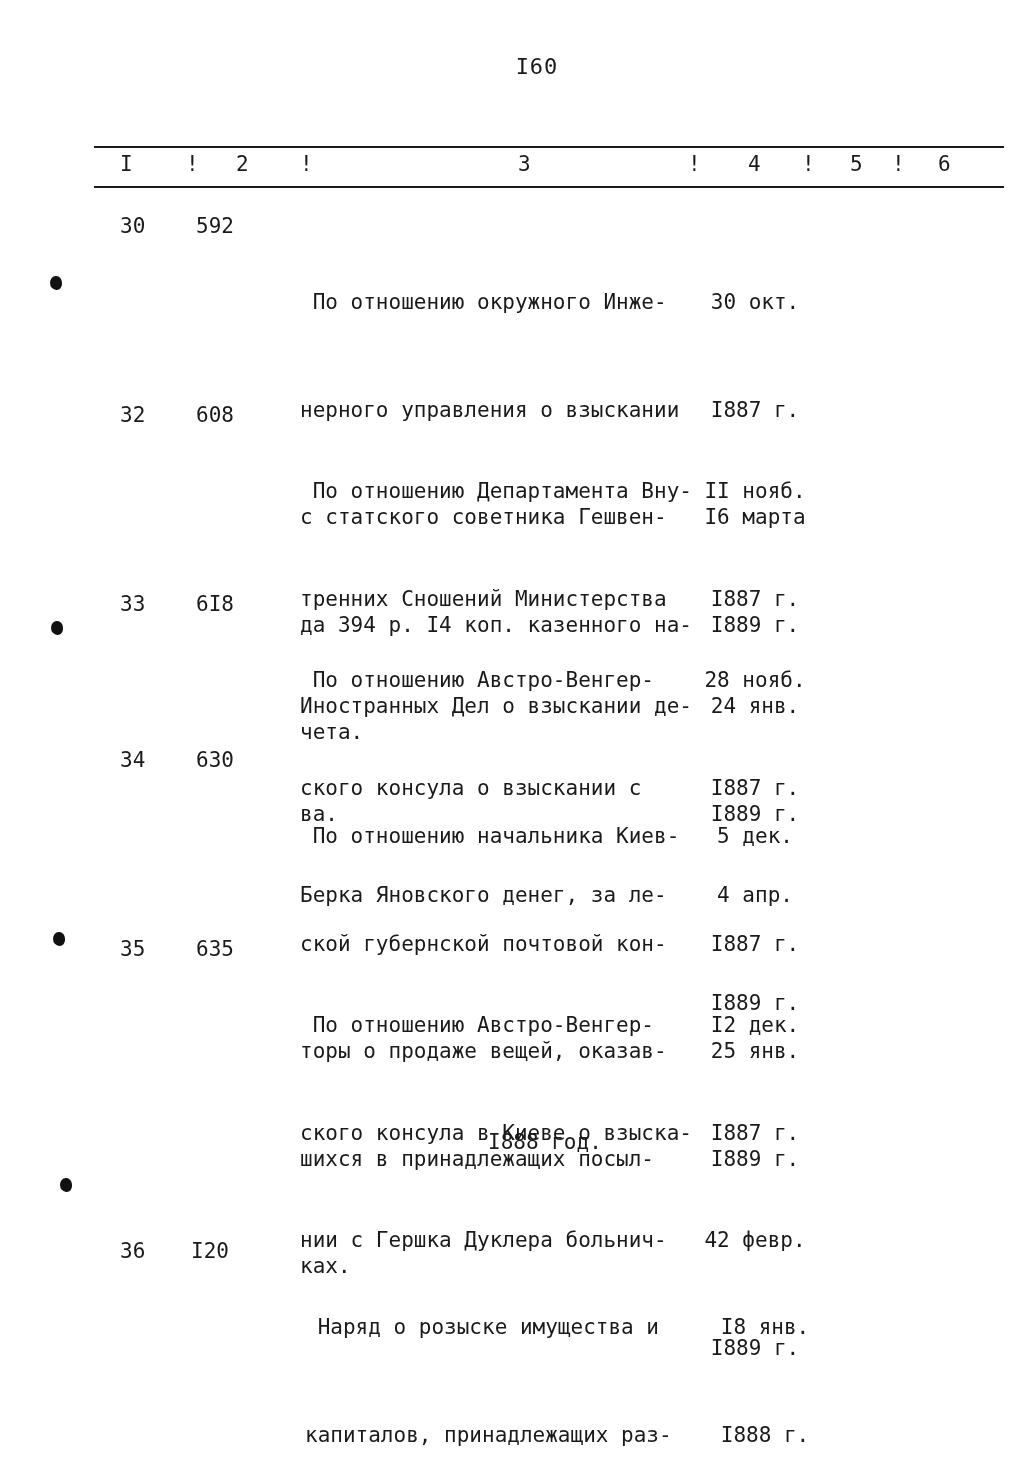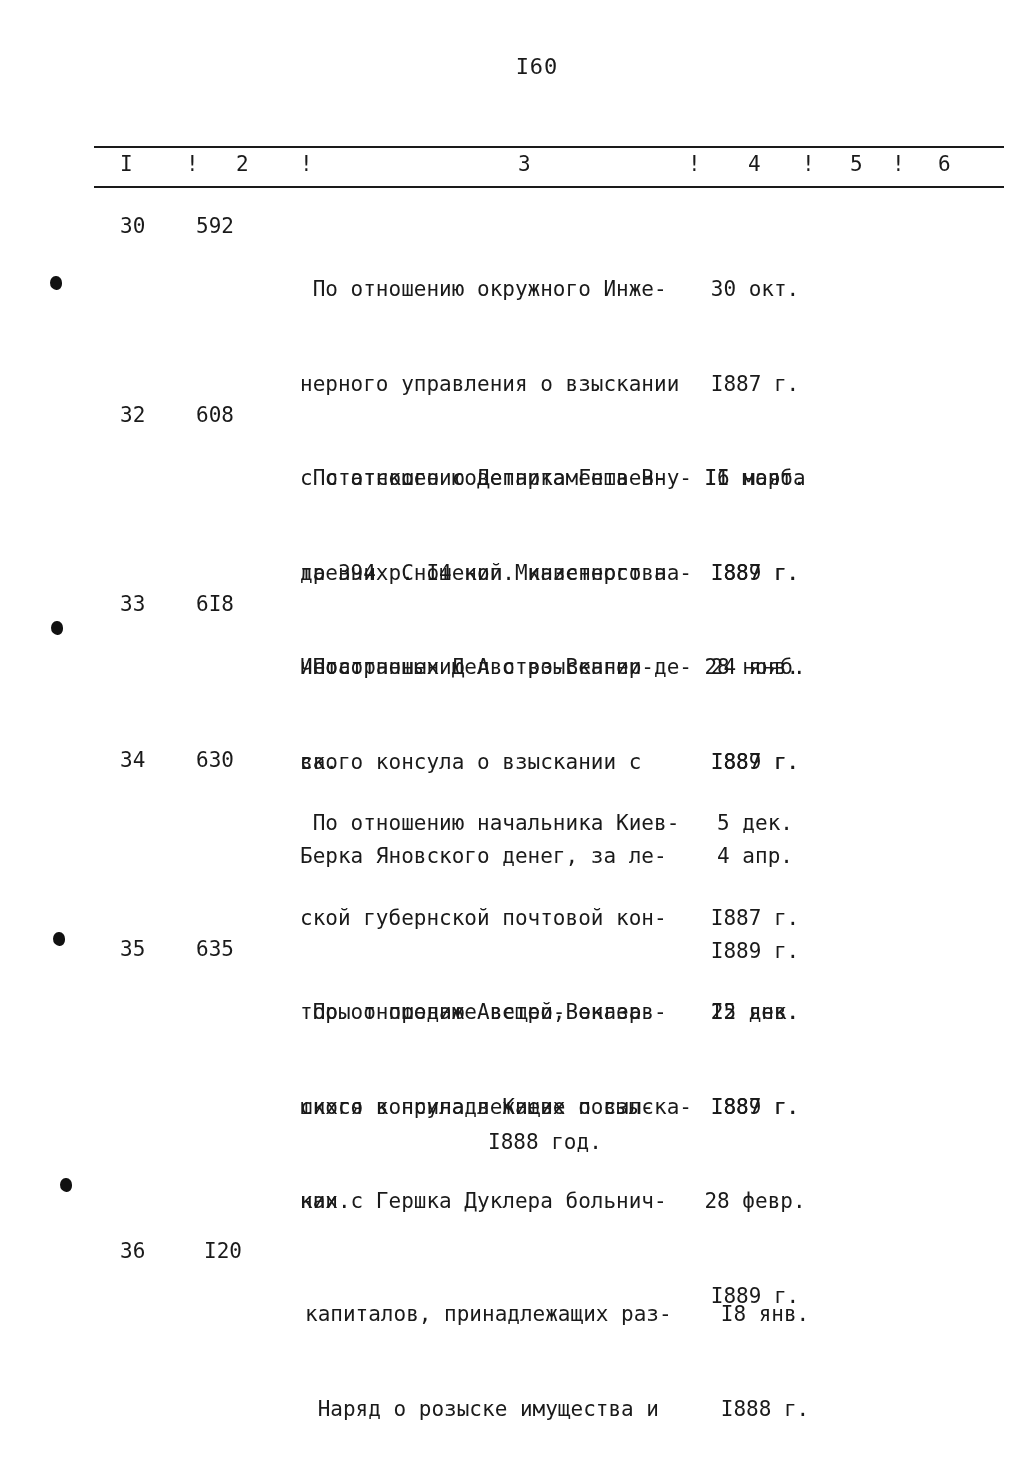--- a/index.html
+++ b/index.html
@@ -70,21 +70,21 @@
       white-space: pre;
     }
     .entry .col-date {
       position: absolute;
       left: 695px;
       top: 0;
       width: 120px;
       white-space: pre;
       text-align: center;
     }
-    .line { display: block; height: 31.5px; }
+    .line { display: block; height: 31.5px; margin-top: 13px; }
     .section-title {
       position: absolute;
       top: 1130px;
       left: 488px;
       font-size: 21px;
     }
     .hole {
       position: absolute;
       width: 12px;
       height: 14px;
@@ -186,33 +186,33 @@
   <span class="col-num">35</span>
   <span class="col-file">635</span>
   <div class="col-desc">
     <span class="line"> По отношению Австро-Венгер-</span>
     <span class="line">ского консула в Киеве о взыска-</span>
     <span class="line">нии с Гершка Дуклера больнич-</span>
   </div>
   <div class="col-date">
     <span class="line">I2 дек.</span>
     <span class="line">I887 г.</span>
-    <span class="line">28 февр.</span>
+    <span class="line">42 февр.</span>
     <span class="line">I889 г.</span>
   </div>
 </div>
 
 <div class="section-title">I888 год.</div>
 
 <div class="entry" style="top:1236px">
   <span class="col-num">36</span>
-  <span class="col-file" style="left:204px">I20</span>
+  <span class="col-file" style="left:191px">I20</span>
   <div class="col-desc" style="left:305px">
+    <span class="line"> Наряд о розыске имущества и</span>
     <span class="line">капиталов, принадлежащих раз-</span>
-    <span class="line"> Наряд о розыске имущества и</span>
   </div>
   <div class="col-date" style="left:705px">
     <span class="line">I8 янв.</span>
     <span class="line">I888 г.</span>
   </div>
 </div>
 
 <div class="hole" style="left:50px;top:276px"></div>
 <div class="hole" style="left:51px;top:621px"></div>
 <div class="hole" style="left:53px;top:932px"></div>

